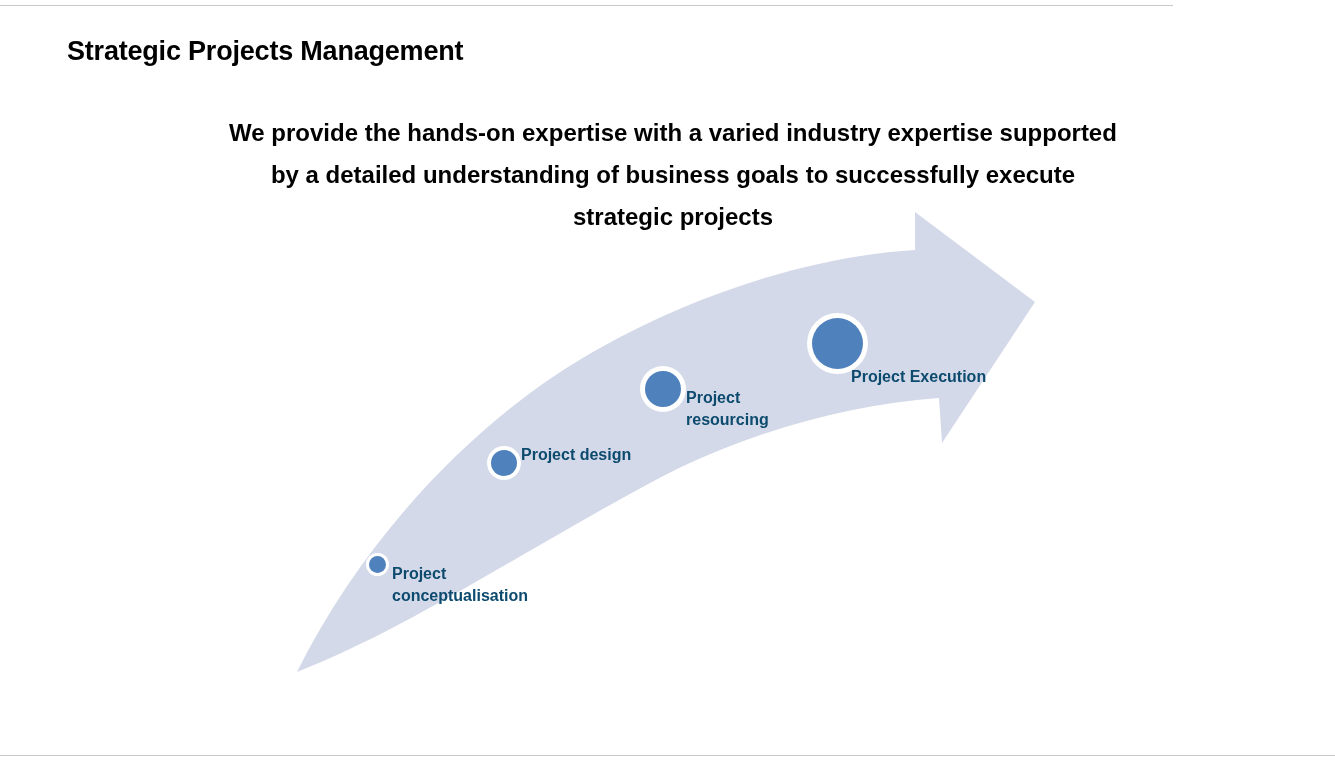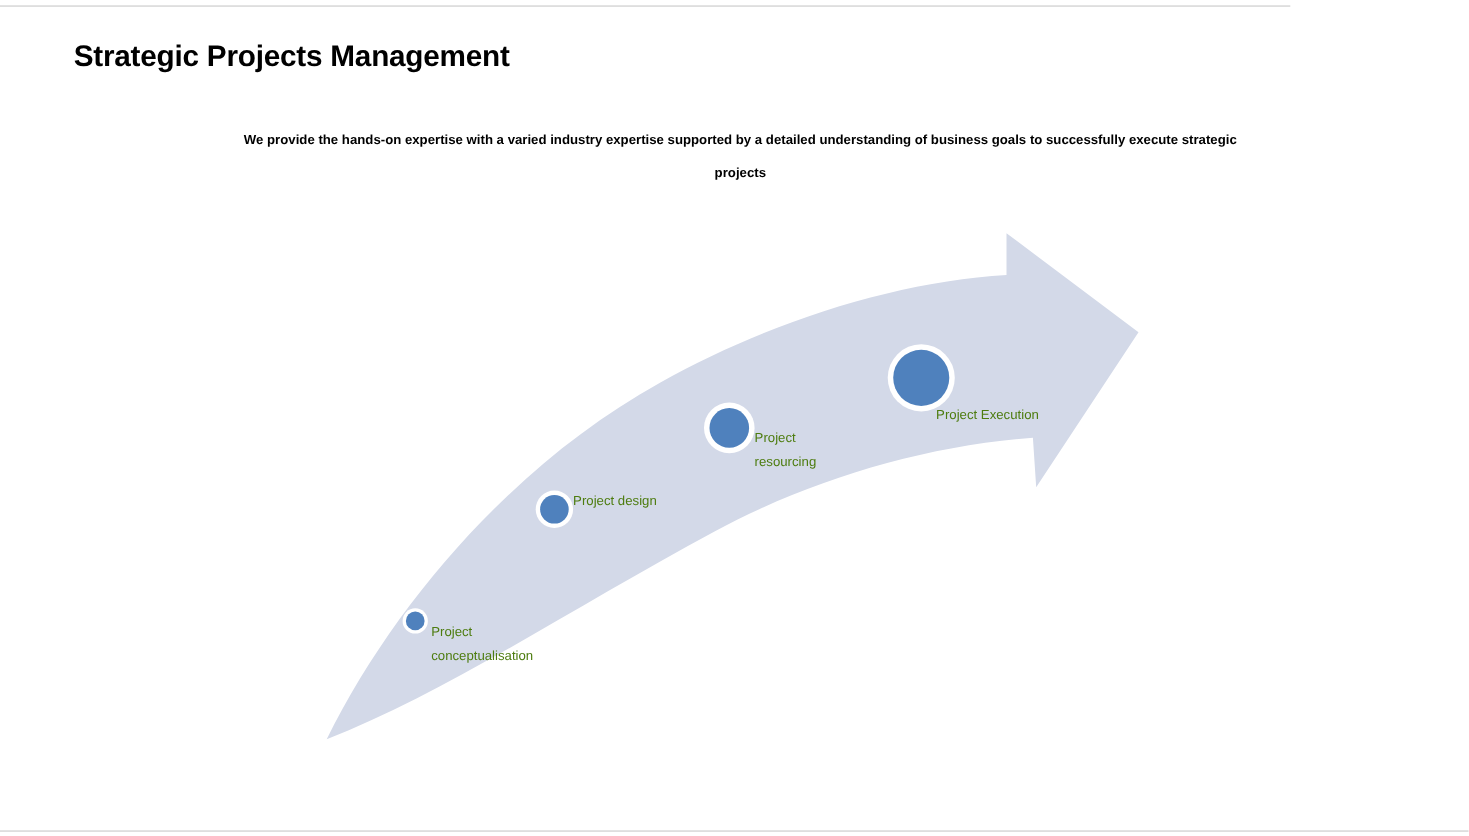--- a/index.html
+++ b/index.html
@@ -47,37 +47,37 @@
     color: #000000;
     letter-spacing: -0.2px;
     white-space: nowrap;
   }
   .slide-subtitle {
     position: absolute;
     left: 218px;
     top: 112px;
     width: 910px;
     text-align: center;
-    font-size: 12px;
+    font-size: 24px;
     font-weight: bold;
-    line-height: 30px;
+    line-height: 42px;
     color: #000000;
   }
   .diagram {
     position: absolute;
     left: 0;
     top: 0;
     width: 1335px;
     height: 760px;
   }
   .stage-label {
     position: absolute;
-    font-size: 12px;
-    font-weight: normal;
-    color: #4d7c0f;
+    font-size: 16px;
+    font-weight: bold;
+    color: #0c4a6e;
     line-height: 22px;
     white-space: pre-line;
   }
   .node-dot {
     position: absolute;
     border-radius: 50%;
     background: #4f81bd;
     box-sizing: border-box;
   }
   .ring {

